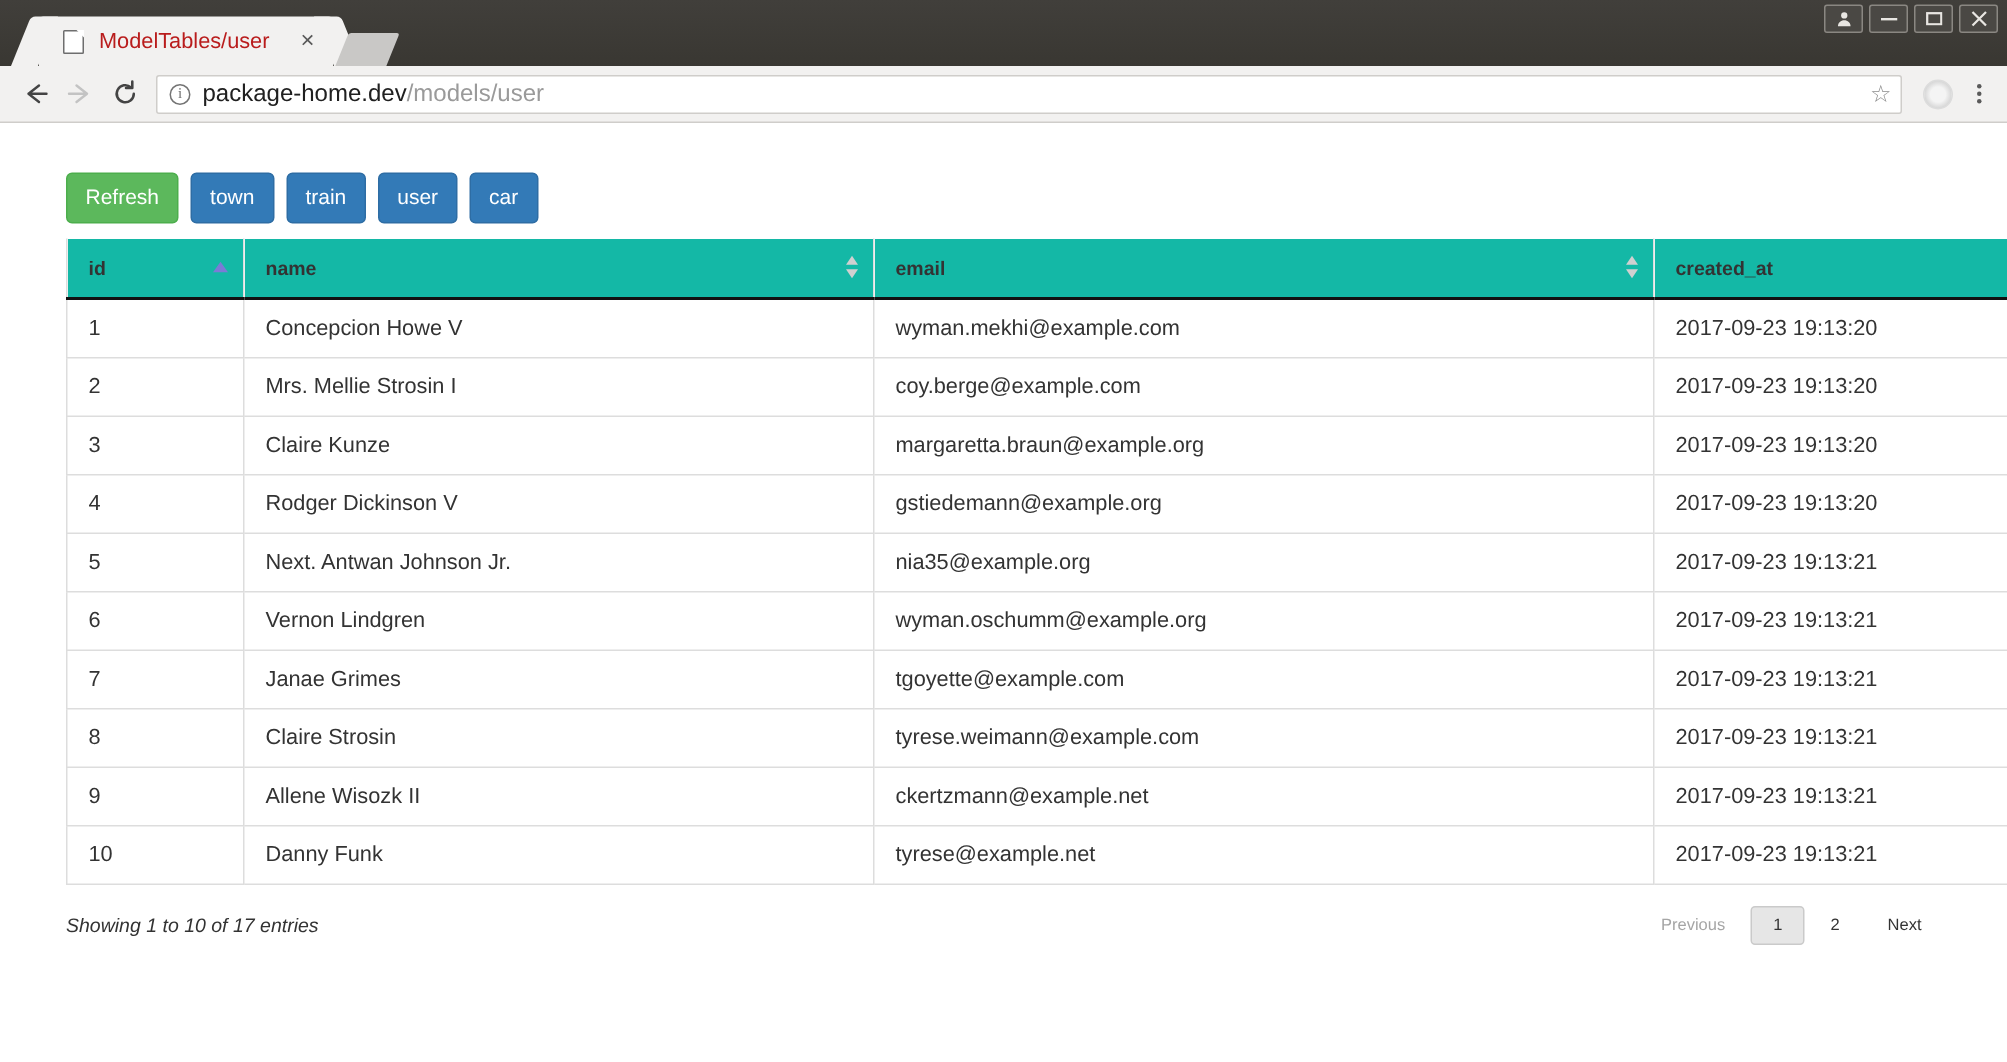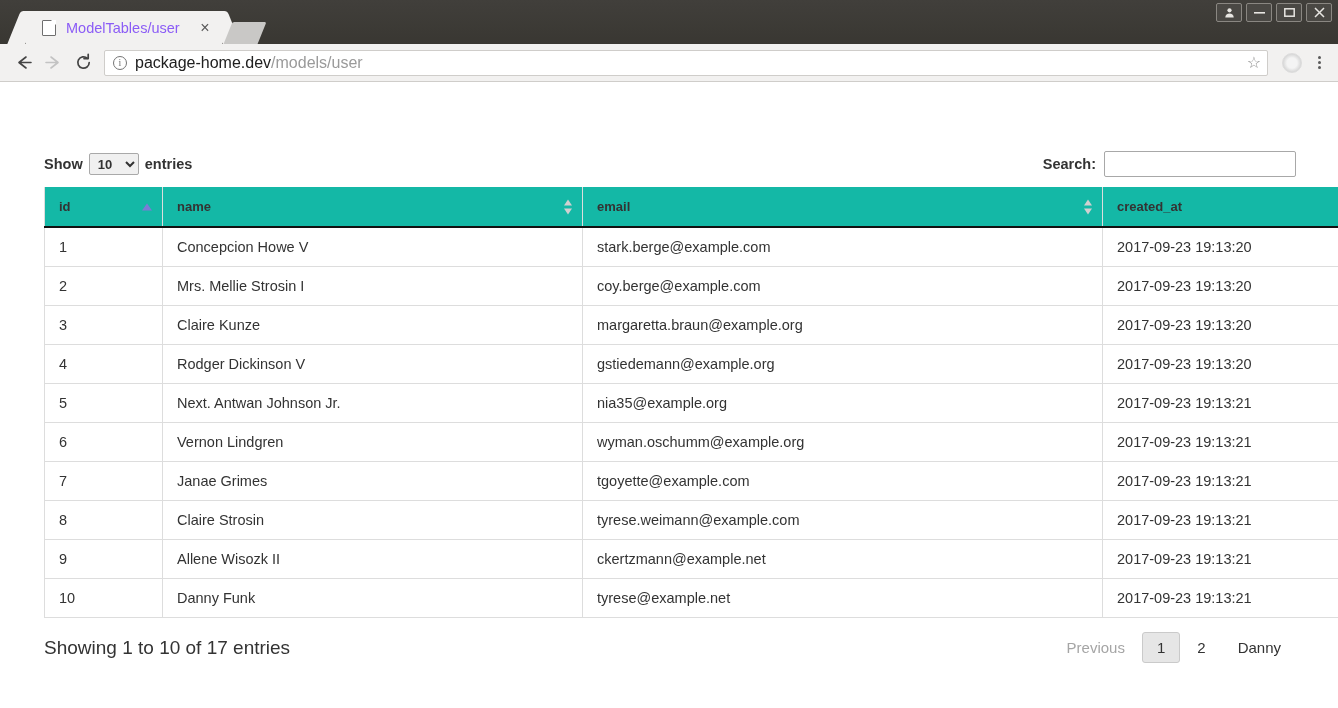--- a/index.html
+++ b/index.html
@@ -59,21 +59,21 @@
   .tab-favicon:after {
     content: "";
     position: absolute; right: -1px; top: -1px;
     border-left: 5px solid transparent;
     border-top: 5px solid #fff;
     border-right: 0;
   }
   .tab-title {
     z-index: 2;
     font-size: 14.5px;
-    color: #8b5cf6;
+    color: #b91c1c;
     margin-left: 10px;
     white-space: nowrap;
     flex: 1 1 auto;
   }
   .tab-close {
     z-index: 2;
     width: 18px; height: 18px;
     display: flex; align-items: center; justify-content: center;
     color: #5a5a5a;
     font-size: 16px;
@@ -289,24 +289,24 @@
   .col-name { width: 420px; }
   .col-email { width: 520px; }
 
   .dt-bottom {
     width: 1252px;
     margin-top: 14px;
     display: flex;
     align-items: center;
     justify-content: space-between;
   }
-  .dt-info { font-size: 19px; color: #333; }
+  .dt-info { font-size: 13px; color: #333; font-style: italic; }
   .dt-paginate { display: flex; align-items: center; }
   .page-btn {
-    font-size: 15px;
+    font-size: 11px;
     padding: 6px 14px;
     color: #333;
     cursor: pointer;
     border: 1px solid transparent;
     border-radius: 2px;
     margin-left: 2px;
   }
   .page-btn.disabled { color: #a5a5a5; cursor: default; }
   .page-btn.active {
     background: #e6e6e6;
@@ -382,38 +382,28 @@
     <div class="kebab">
         <i></i>
         <i></i>
         <i></i>
       </div>
   </div>
 
   <div class="viewport">
     <div class="container">
 
-
-      <div class="table-tools">
-        <label class="dt-length">
-          <span>Show</span>
-          <select>
-            <option>10</option>
-            <option>25</option>
-            <option>50</option>
-            <option>100</option>
-          </select>
-          <span>entries</span>
-        </label>
-
-        <label class="dt-filter">
-          <span>Search:</span>
-          <input type="text" value="" style="">
-        </label>
-      </div>
+      <div class="btn-row">
+        <button class="btn btn-success">Refresh</button>
+        <button class="btn btn-primary">town</button>
+        <button class="btn btn-primary">train</button>
+        <button class="btn btn-primary">user</button>
+        <button class="btn btn-primary">car</button>
+      </div>
+
 
       <table class="dataTable">
         <thead>
           <tr>
             <th class="col-id">
               <span>id</span>
               <span class="sort-asc"></span>
             </th>
             <th class="col-name">
               <span>name</span>
@@ -432,21 +422,21 @@
             <th>
               <span>created_at</span>
               
             </th>
           </tr>
         </thead>
         <tbody>
           <tr>
             <td>1</td>
             <td>Concepcion Howe V</td>
-            <td>stark.berge@example.com</td>
+            <td>wyman.mekhi@example.com</td>
             <td>2017-09-23 19:13:20</td>
           </tr>
           <tr>
             <td>2</td>
             <td>Mrs. Mellie Strosin I</td>
             <td>coy.berge@example.com</td>
             <td>2017-09-23 19:13:20</td>
           </tr>
           <tr>
             <td>3</td>
@@ -498,19 +488,19 @@
           </tr>
         </tbody>
       </table>
 
       <div class="dt-bottom">
         <div class="dt-info">Showing 1 to 10 of 17 entries</div>
         <div class="dt-paginate">
           <span class="page-btn disabled">Previous</span>
           <span class="page-btn active">1</span>
           <span class="page-btn">2</span>
-          <span class="page-btn">Danny</span>
+          <span class="page-btn">Next</span>
         </div>
       </div>
 
     </div>
   </div>
 </div>
 
 </body></html>

